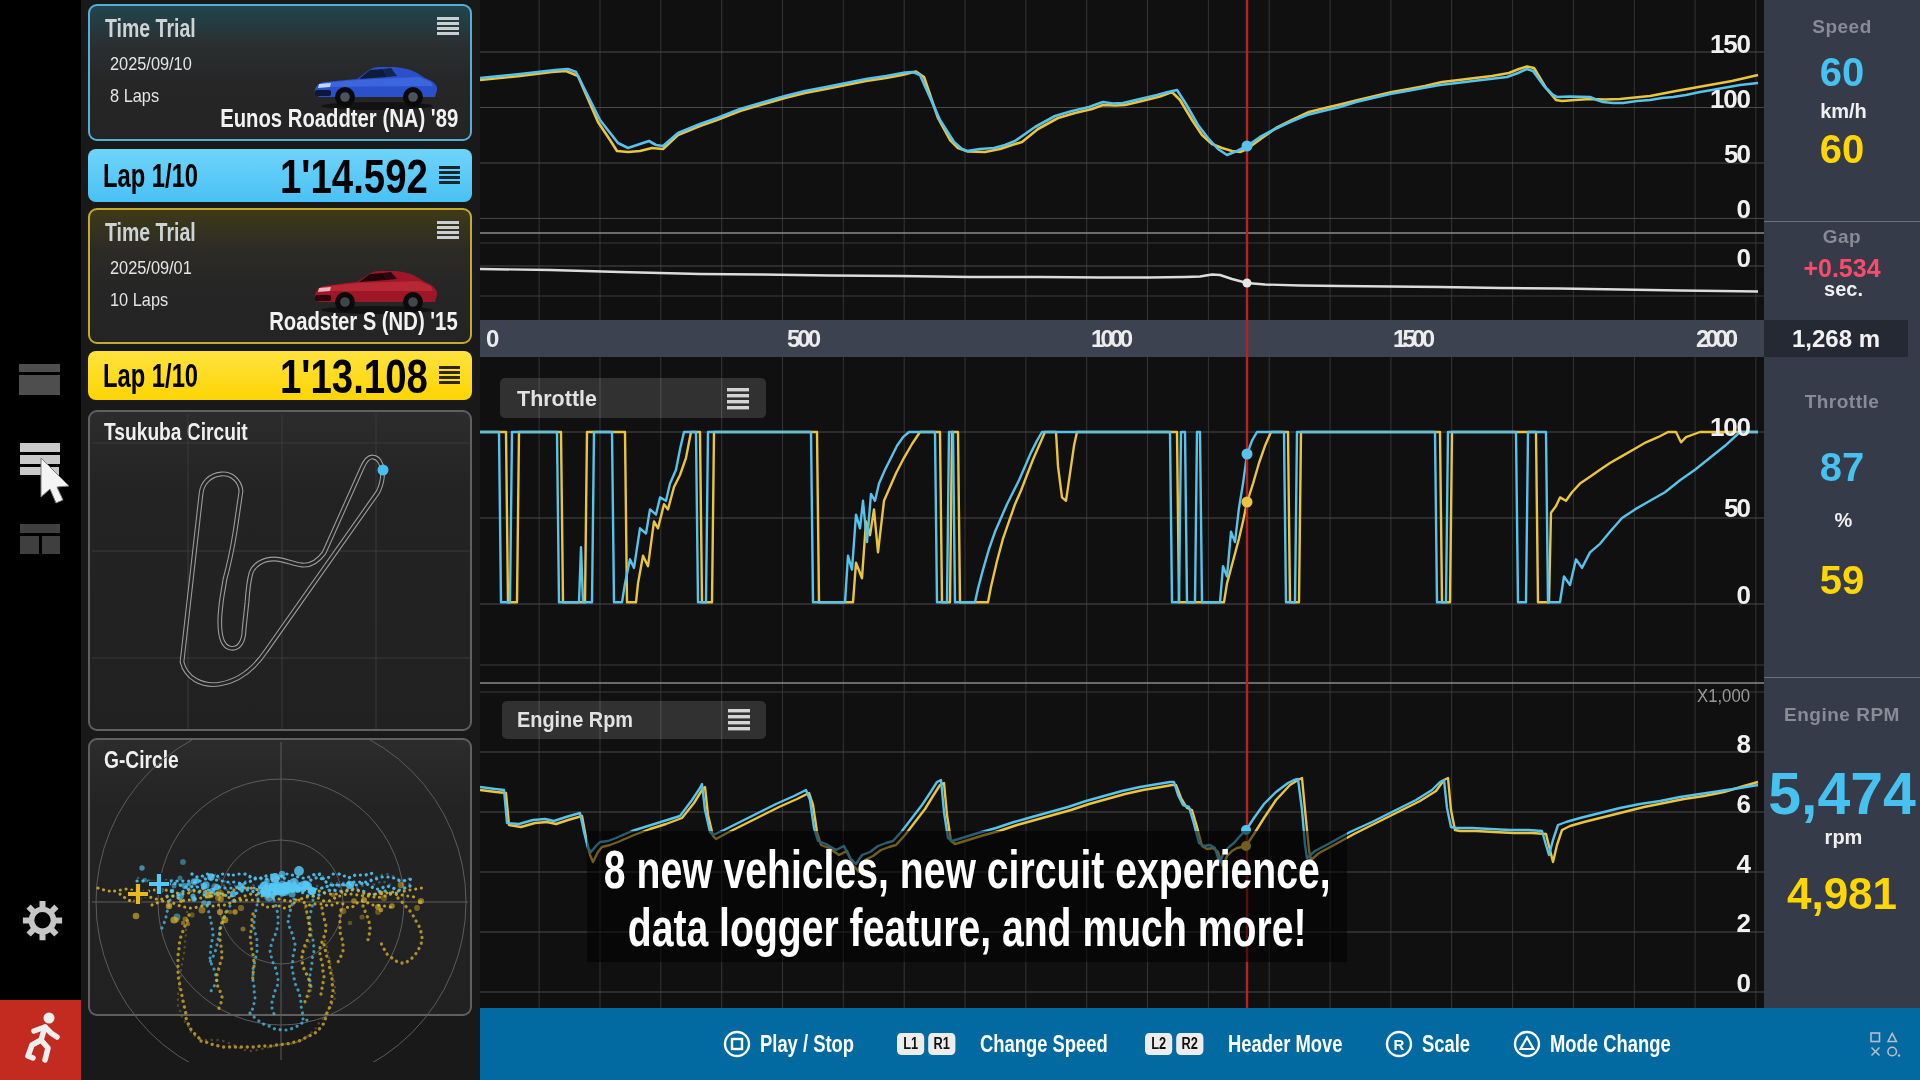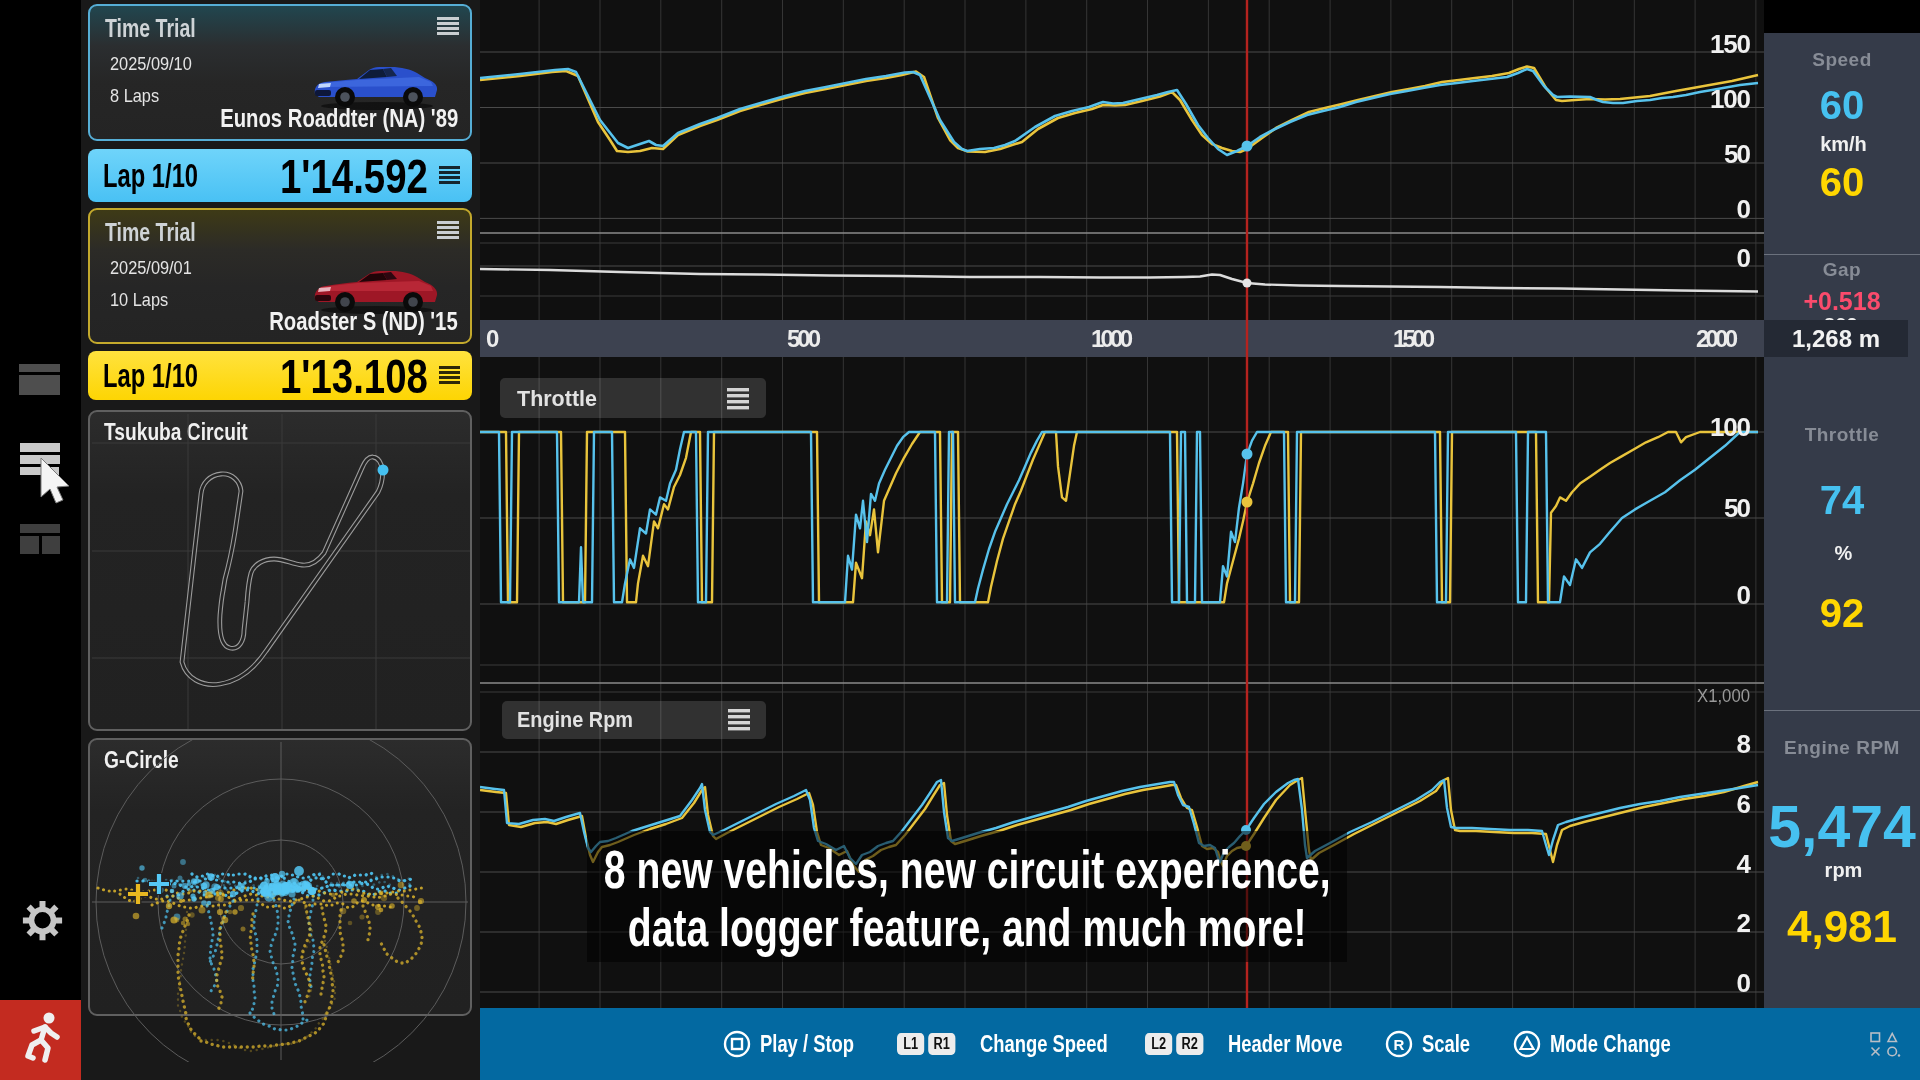--- a/index.html
+++ b/index.html
@@ -17,21 +17,21 @@
   color:#f2f2f2; transform:scaleX(0.78); transform-origin:100% 100%; white-space:nowrap; }
 .lapbar { left:88px; width:384px; border-radius:8px; color:#000; }
 .lapbar .lab { position:absolute; left:15px; top:50%; transform:translateY(-50%) scaleX(0.72);
   transform-origin:0 50%; font-weight:bold; font-size:33px; }
 .lapbar .time { position:absolute; right:44px; top:50%; transform:translateY(-50%) scaleX(0.8);
   transform-origin:100% 50%; font-weight:bold; font-size:48px; letter-spacing:0px; }
 .panelbox { left:88px; width:384px; background:linear-gradient(#2c2c2c,#232323 26%,#212121);
   border:2px solid #606060; border-radius:9px; }
 .panelbox .title { position:absolute; left:14px; top:6px; font-weight:bold; font-size:24px;
   color:#f0f0f0; transform:scaleX(0.8); transform-origin:0 0; }
-#rpanel { left:1764px; top:0; width:156px; height:1008px; background:#353b49;margin-top:33px; }
+#rpanel { left:1764px; top:0; width:156px; height:1008px; background:#353b49; }
 .rp-gray { position:absolute; width:156px; text-align:center; font-weight:bold;
   font-size:19px; color:#878c96; letter-spacing:0.5px; }
 .rp-blue { position:absolute; width:156px; text-align:center; font-weight:bold;
   font-size:40px; color:#46c1f0; }
 .rp-yel  { position:absolute; width:156px; text-align:center; font-weight:bold;
   font-size:40px; color:#ffd600; }
 .rp-white{ position:absolute; width:159px; text-align:center; font-weight:bold;
   font-size:20px; color:#f0f0f0; }
 .rp-div  { position:absolute; left:0; width:156px; height:1px; background:#6b717d; }
 #mrow { left:1764px; top:320px; width:144px; height:37px; background:#242934;
@@ -455,26 +455,26 @@
   <div>data logger feature, and much more!</div>
 </div>
 
 <div class="abs" id="rpanel">
   <div class="rp-gray" style="top:16px">Speed</div>
   <div class="rp-blue" style="top:50px">60</div>
   <div class="rp-white" style="top:100px">km/h</div>
   <div class="rp-yel" style="top:127px">60</div>
   <div class="rp-div" style="top:221px"></div>
   <div class="rp-gray" style="top:226px">Gap</div>
-  <div style="position:absolute;top:254px;width:156px;text-align:center;font-weight:bold;font-size:25px;color:#fb4b6c;">+0.518</div>
+  <div style="position:absolute;top:254px;width:156px;text-align:center;font-weight:bold;font-size:25px;color:#fb4b6c;">+0.534</div>
   <div class="rp-white" style="top:278px">sec.</div>
   <div class="rp-gray" style="top:391px">Throttle</div>
-  <div class="rp-blue" style="top:445px">74</div>
+  <div class="rp-blue" style="top:445px">87</div>
   <div class="rp-white" style="top:509px">%</div>
-  <div class="rp-yel" style="top:558px">92</div>
+  <div class="rp-yel" style="top:558px">59</div>
   <div class="rp-div" style="top:677px"></div>
   <div class="rp-gray" style="top:704px">Engine RPM</div>
   <div class="rp-blue" style="top:760px;font-size:59px">5,474</div>
   <div class="rp-white" style="top:826px">rpm</div>
   <div class="rp-yel" style="top:869px;font-size:44px">4,981</div>
 </div>
 <div class="abs" id="mrow">1,268 m</div>
 
 <div class="abs" id="botbar">
   <svg class="abs" style="left:243px;top:22px" width="28" height="28">

